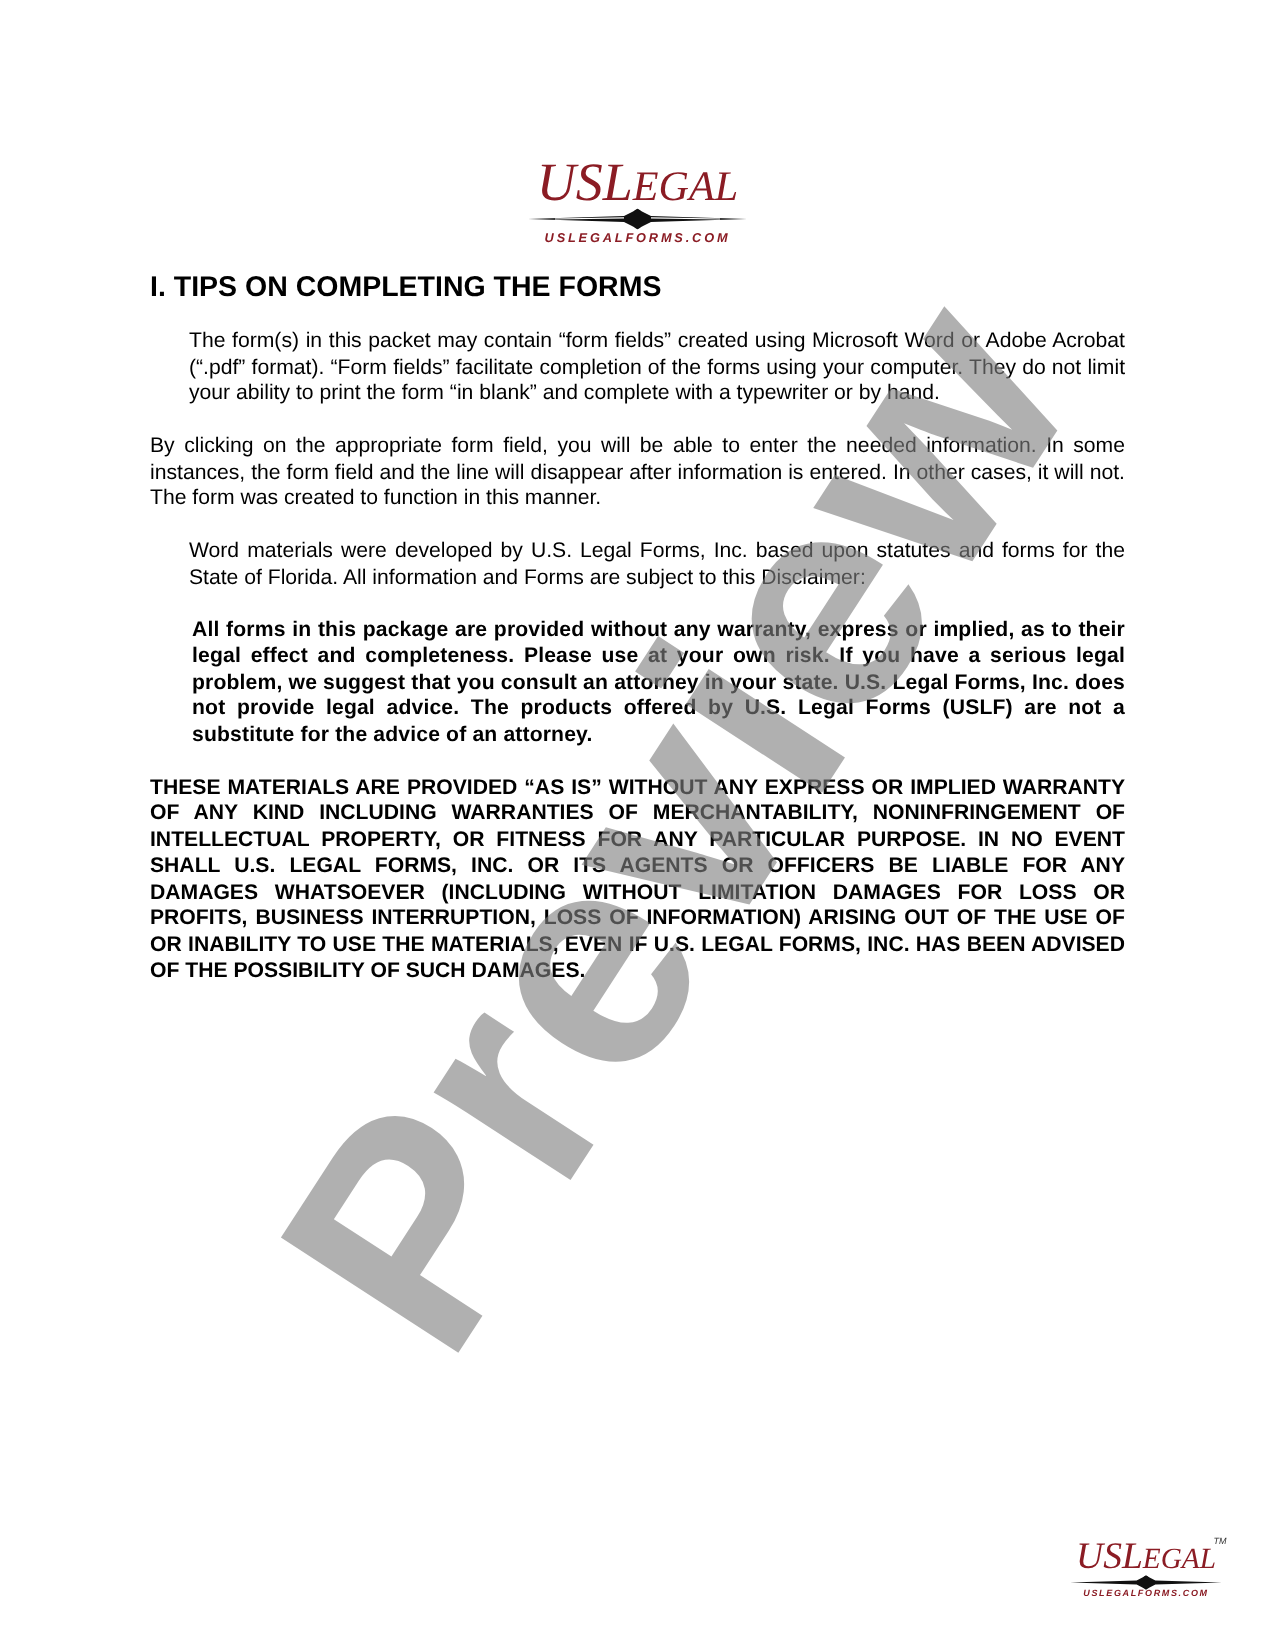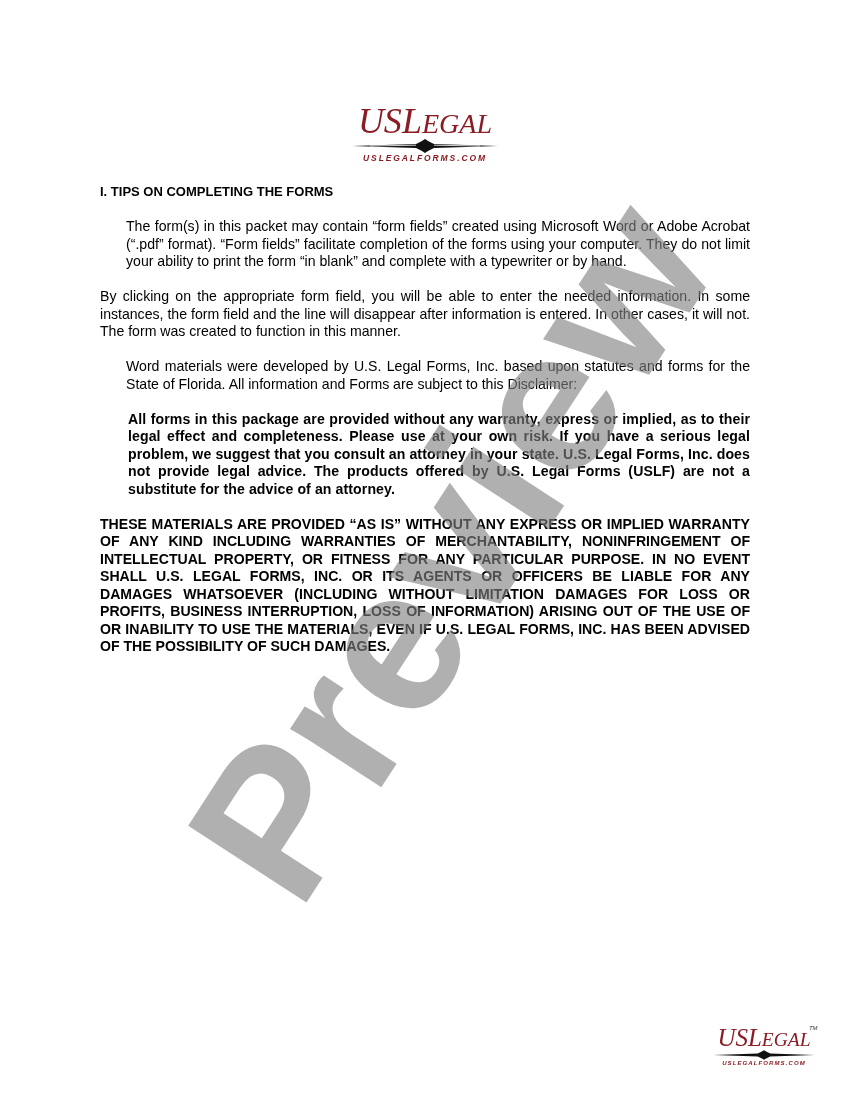--- a/index.html
+++ b/index.html
@@ -70,21 +70,21 @@
       left: 100px;
       top: 183px;
       width: 650px;
       font-size: 14.1px;
       line-height: 17.5px;
     }
     .section-heading {
       font-weight: bold;
       margin: 0;
     }
-    .h1 { font-size: 13px; }
+    .h1 { font-size: 19px; }
     .h2 { font-size: 14.1px; }
     p {
       margin: 0;
       text-align: justify;
     }
     .gap-after-heading { margin-top: 17.5px; margin-left: 26px; }
     .para-gap { margin-top: 17.5px; }
     .bold { font-weight: bold; }
     .tracked { letter-spacing: 0.1px; margin-left: 28px; }
 

